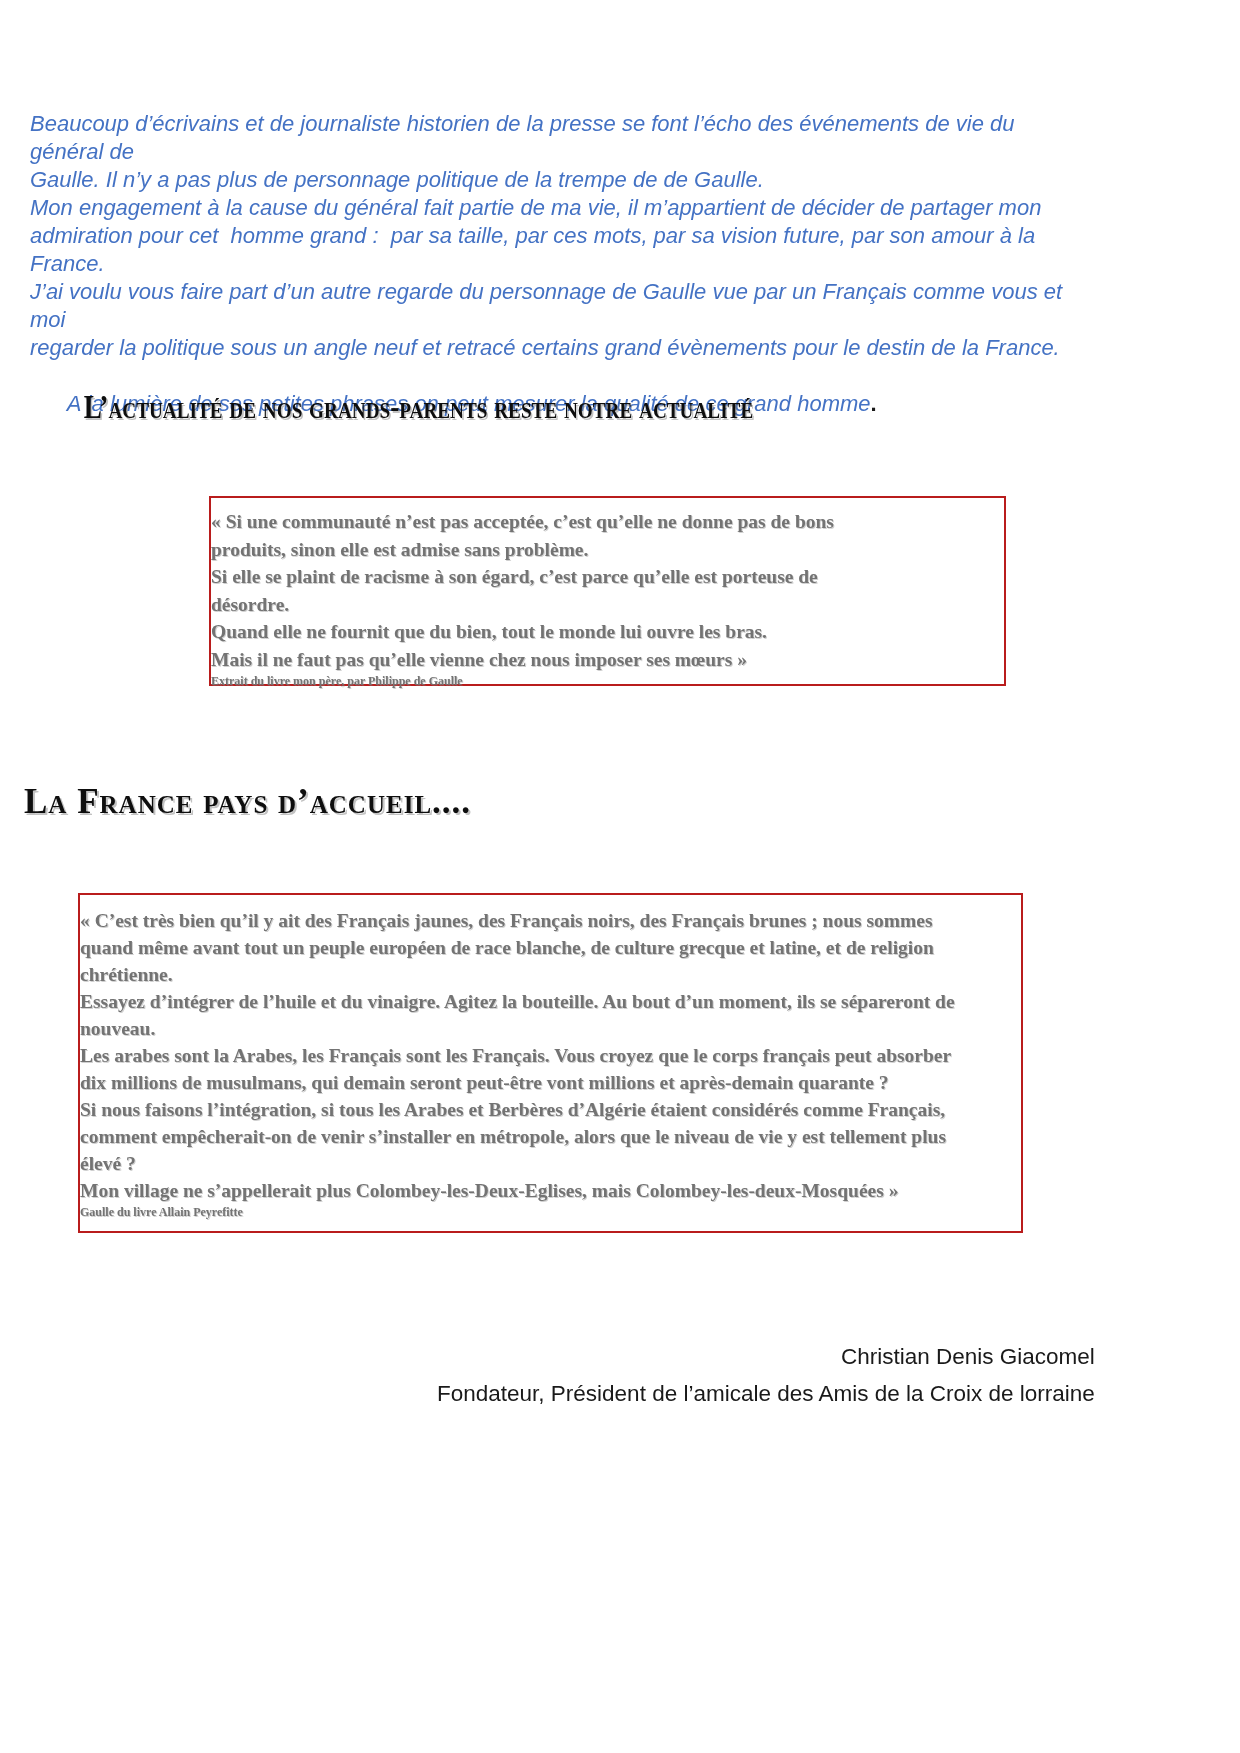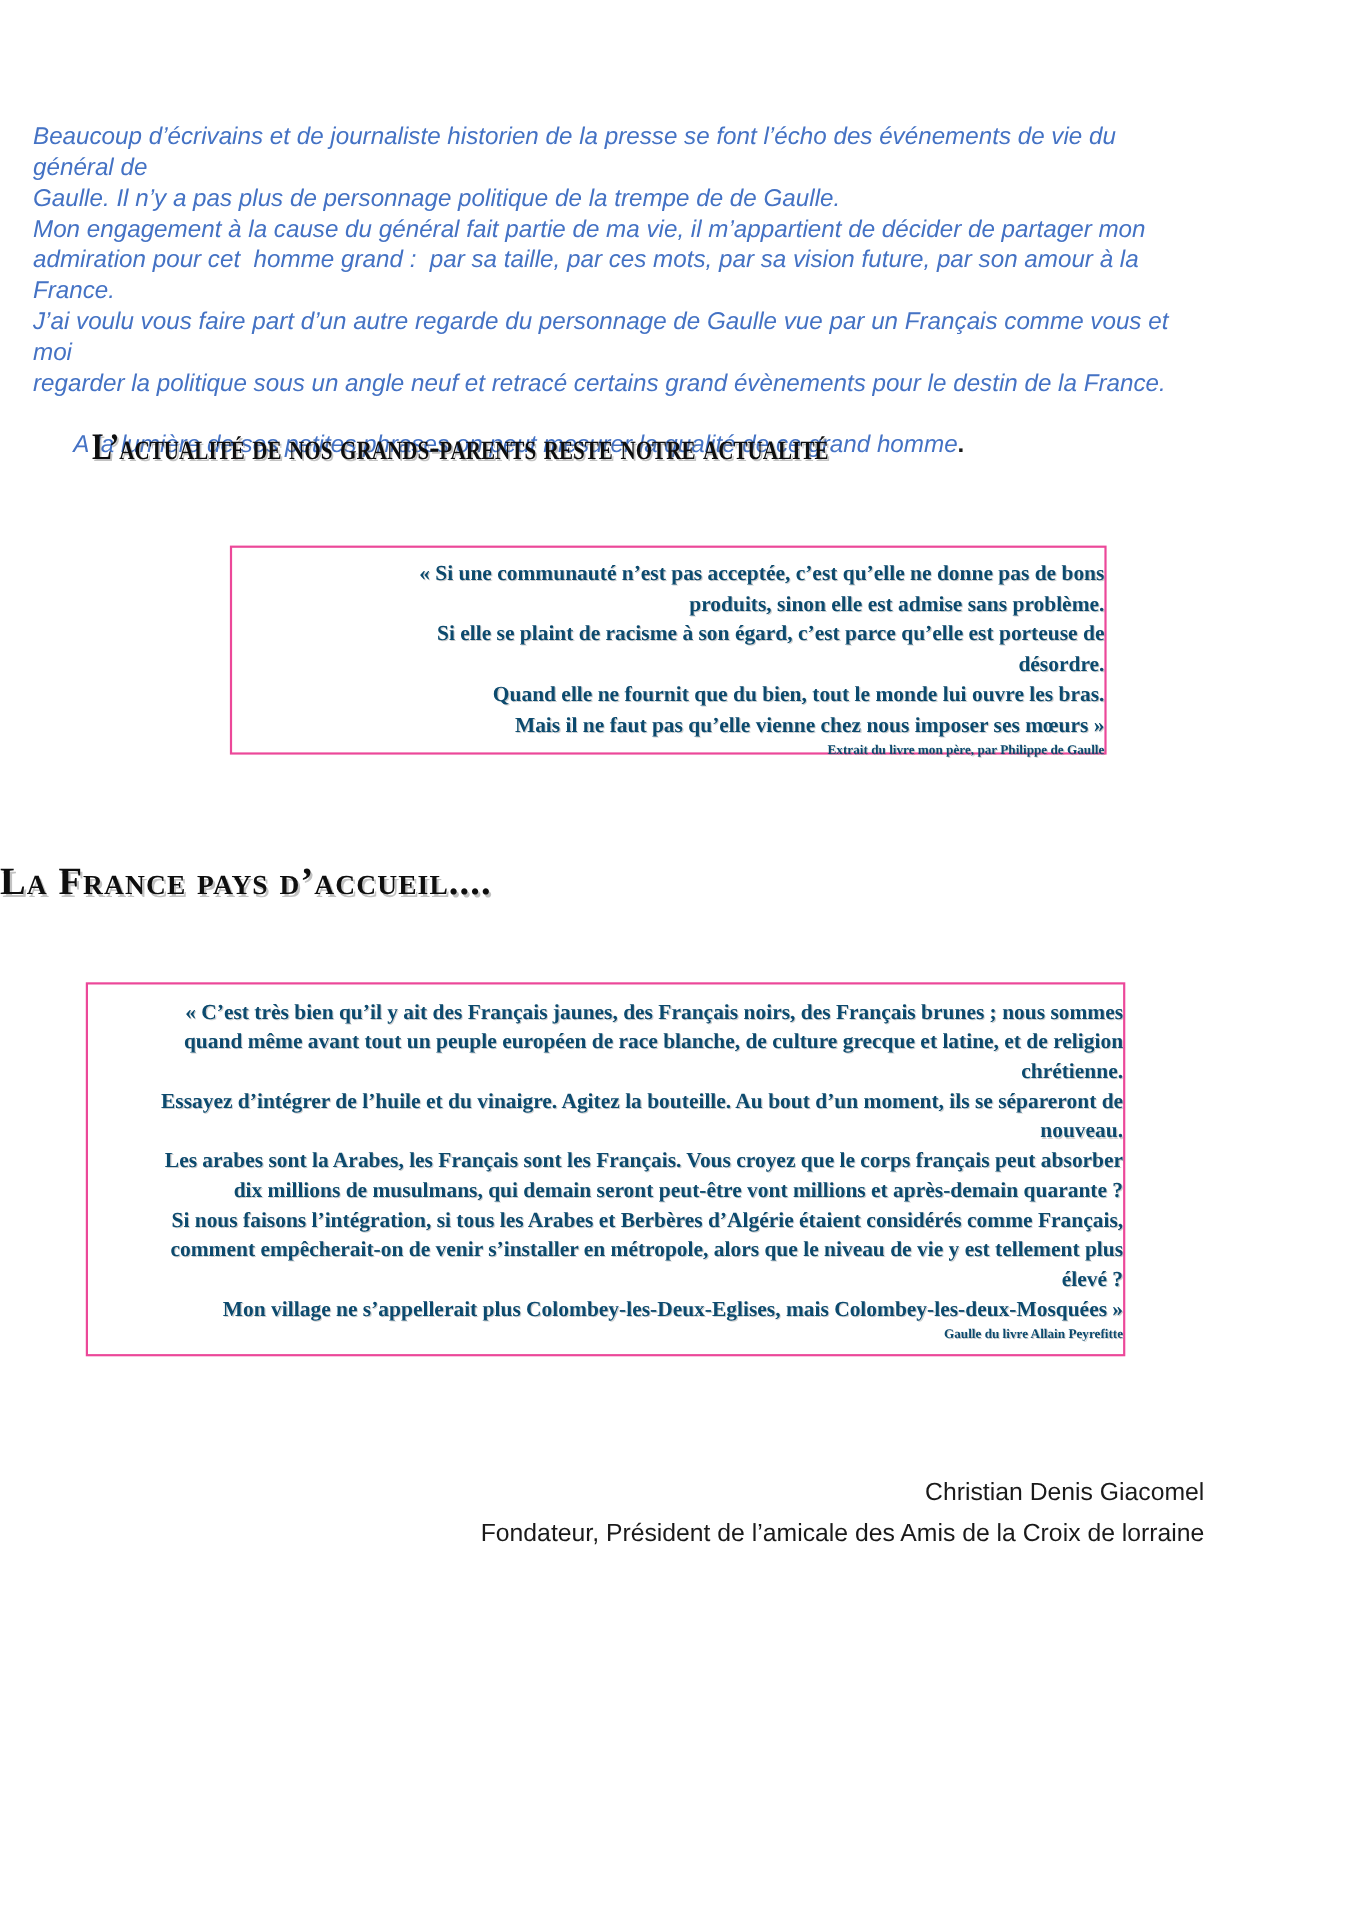--- a/index.html
+++ b/index.html
@@ -59,32 +59,33 @@
     display: inline-block;
     transform: scaleX(0.80);
     transform-origin: center;
   }
   .heading2 {
     left: 0;
     top: 782px;
     width: 1160px;
     font-size: 35px;
     letter-spacing: 1px;
+    padding-left: 24px;
   }
 
   
   .quote-box {
     position: absolute;
     box-sizing: border-box;
-    border: 2px solid #ec4899;
+    border: 2px solid #b91c1c;
     background: #ffffff;
-    text-align: right;
+    text-align: left;
     font-family: "Liberation Serif", serif;
     font-weight: bold;
-    color: #0c4a6e;
+    color: #737373;
     text-shadow: 1px 1px 0 rgba(130,130,130,0.38);
   }
   .box1 {
     left: 209px;
     top: 496px;
     width: 797px;
     height: 190px;
     padding-top: 10px;
     font-size: 19.5px;
     line-height: 27.5px;

